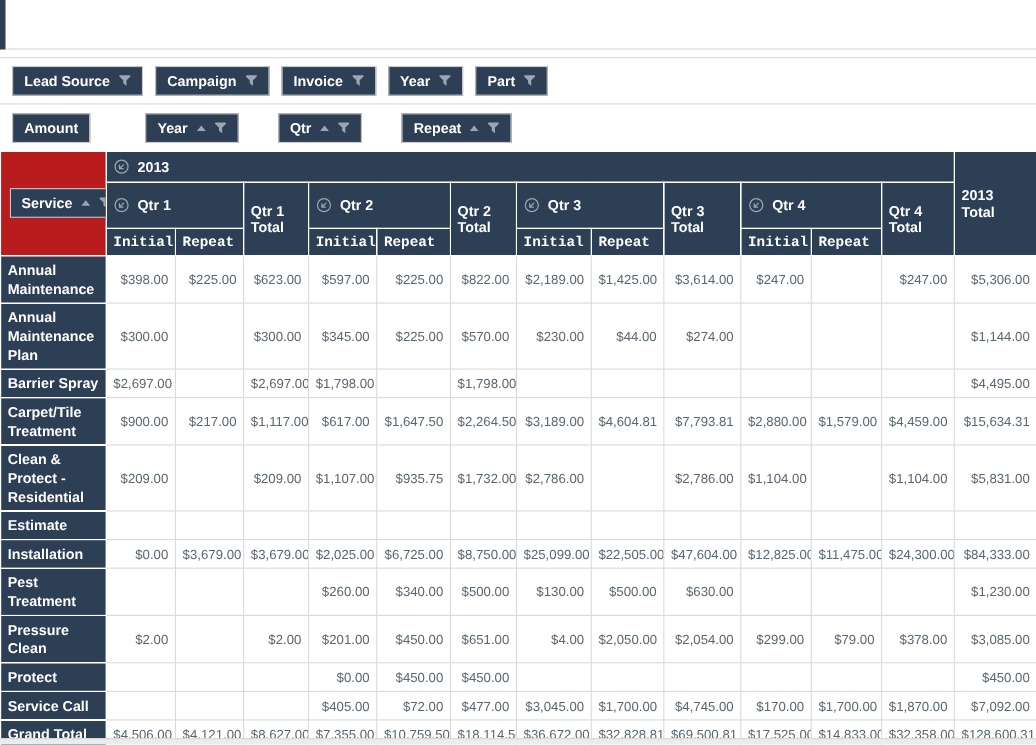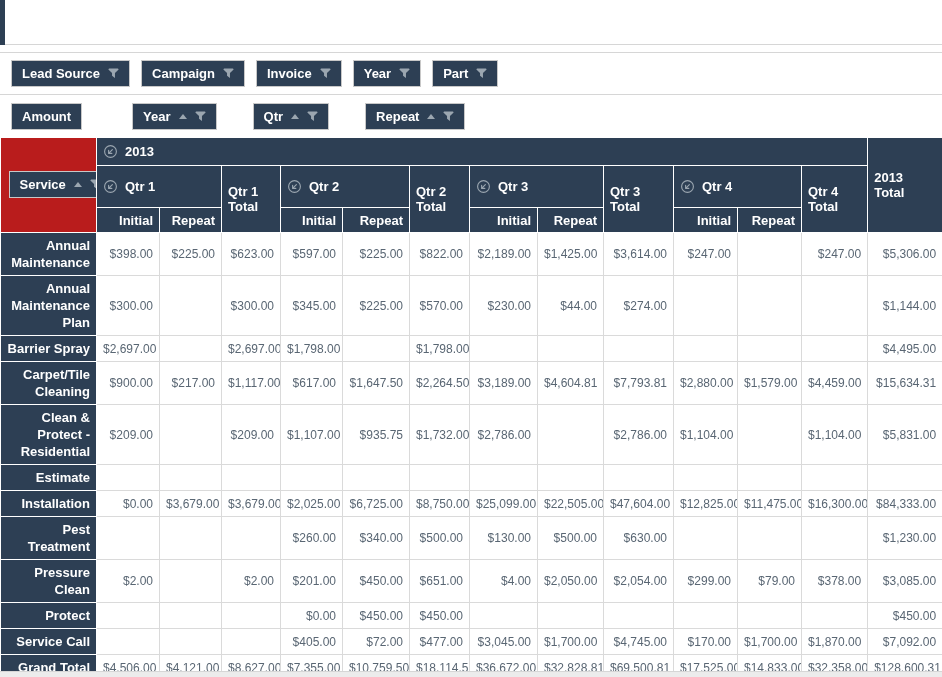--- a/index.html
+++ b/index.html
@@ -33,27 +33,27 @@
   .gap-amount{width:30px;}
   .gap-col{width:16px;}
   
   table{border-collapse:collapse;table-layout:fixed;width:942px;margin-top:4px;}
   th,td{overflow:hidden;}
   th.navy{background:var(--header_bg);color:#fff;border:1px solid #fff;font-size:13px;
     font-weight:bold;padding:2px 6px;}
   th.group{text-align:right;}
   th.group .hdr-inner{display:flex;align-items:center;gap:7px;}
   th.total{text-align:left;}
-  th.measure{text-align:right;height:25px;}
+  th.measure{text-align:left;height:25px;font-family:Liberation Mono, monospace;}
   .h-year{height:28px;}
   .h-qtr{height:42px;}
   th.corner{background:#b91c1c;border:none;vertical-align:middle;text-align:left;padding:0 0 0 8px;}
   .collapse-icon{color:var(--icon_gray);flex:0 0 auto;display:inline-flex;}
   th.row-label{background:var(--header_bg);color:#fff;border:1px solid #fff;font-size:13px;
-    font-weight:bold;text-align:right;padding:4px 6px;line-height:17px;}
+    font-weight:bold;text-align:left;padding:4px 6px;line-height:17px;}
   td.data-cell{border:1px solid var(--grid_line);color:var(--cell_text);font-size:12px;
     text-align:right;padding:4px 6px;background:#fff;height:26px;line-height:16px;}
   
   .scroll-strip{height:6px;background:var(--scroll_strip);border-top:1px solid var(--separator);
     position:absolute;bottom:0;left:0;width:942px;}
 </style>
 </head>
 <body>
 
 <div class="title-bar">
@@ -288,21 +288,21 @@
           <td class="data-cell">$1,798.00</td>
           <td class="data-cell"></td>
           <td class="data-cell"></td>
           <td class="data-cell"></td>
           <td class="data-cell"></td>
           <td class="data-cell"></td>
           <td class="data-cell"></td>
           <td class="data-cell">$4,495.00</td>
         </tr>
         <tr>
-          <th class="row-label">Carpet/Tile Cleaning</th>
+          <th class="row-label">Carpet/Tile Treatment</th>
           <td class="data-cell">$900.00</td>
           <td class="data-cell">$217.00</td>
           <td class="data-cell">$1,117.00</td>
           <td class="data-cell">$617.00</td>
           <td class="data-cell">$1,647.50</td>
           <td class="data-cell">$2,264.50</td>
           <td class="data-cell">$3,189.00</td>
           <td class="data-cell">$4,604.81</td>
           <td class="data-cell">$7,793.81</td>
           <td class="data-cell">$2,880.00</td>
@@ -348,21 +348,21 @@
           <td class="data-cell">$3,679.00</td>
           <td class="data-cell">$3,679.00</td>
           <td class="data-cell">$2,025.00</td>
           <td class="data-cell">$6,725.00</td>
           <td class="data-cell">$8,750.00</td>
           <td class="data-cell">$25,099.00</td>
           <td class="data-cell">$22,505.00</td>
           <td class="data-cell">$47,604.00</td>
           <td class="data-cell">$12,825.00</td>
           <td class="data-cell">$11,475.00</td>
-          <td class="data-cell">$16,300.00</td>
+          <td class="data-cell">$24,300.00</td>
           <td class="data-cell">$84,333.00</td>
         </tr>
         <tr>
           <th class="row-label">Pest Treatment</th>
           <td class="data-cell"></td>
           <td class="data-cell"></td>
           <td class="data-cell"></td>
           <td class="data-cell">$260.00</td>
           <td class="data-cell">$340.00</td>
           <td class="data-cell">$500.00</td>

